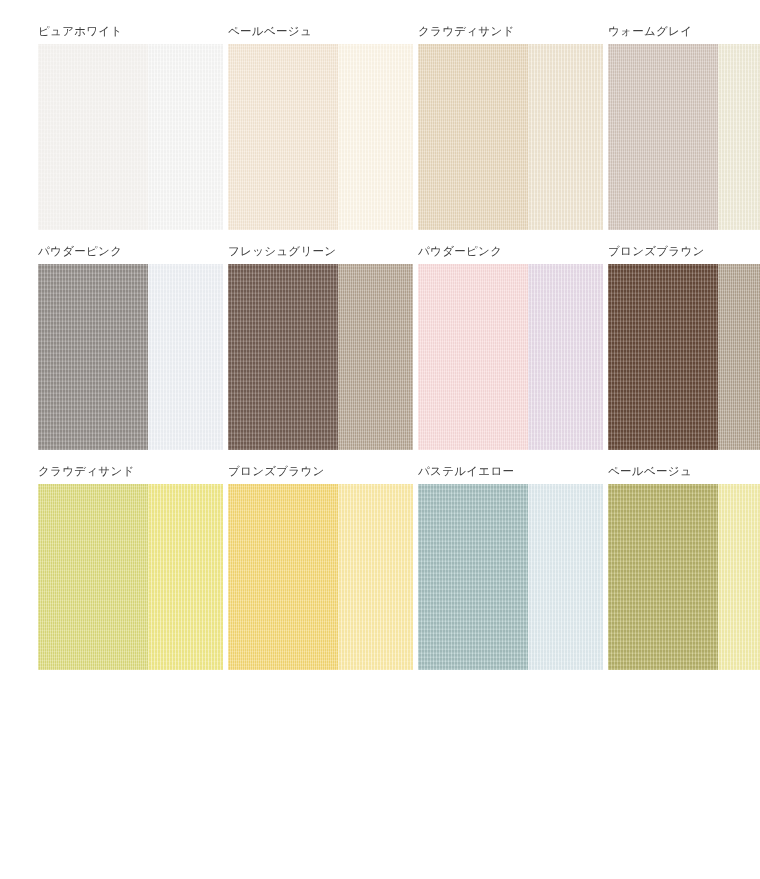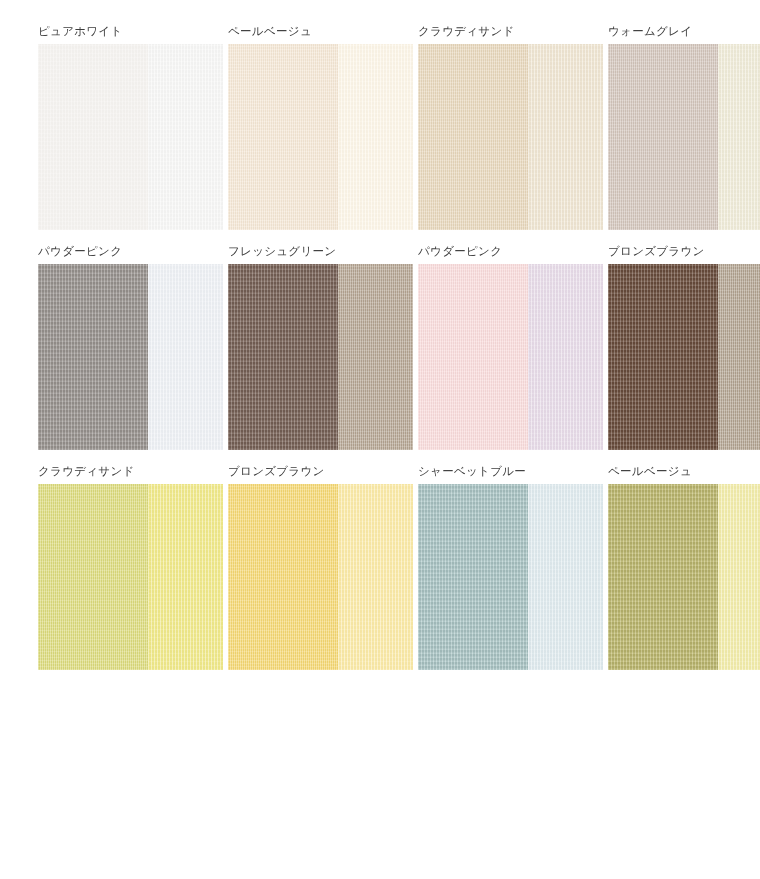--- a/index.html
+++ b/index.html
@@ -171,21 +171,21 @@
       </div>
     </div>
     <div class="swatch-cell">
       <div class="swatch-label">ブロンズブラウン</div>
       <div class="swatch-body">
         <div class="panel panel-main" style="background: rgb(245, 215, 112);"></div>
         <div class="panel panel-accent texture-vertical" style="background: rgb(251, 234, 167);"></div>
       </div>
     </div>
     <div class="swatch-cell">
-      <div class="swatch-label">シャーベットブルー</div>
+      <div class="swatch-label">パステルイエロー</div>
       <div class="swatch-body">
         <div class="panel panel-main texture-strong" style="background: rgb(177, 204, 204);"></div>
         <div class="panel panel-accent texture-vertical" style="background: rgb(223, 234, 238);"></div>
       </div>
     </div>
     <div class="swatch-cell">
       <div class="swatch-label">ペールベージュ</div>
       <div class="swatch-body">
         <div class="panel panel-main texture-strong" style="background: rgb(194, 189, 114);"></div>
         <div class="panel panel-accent texture-vertical" style="background: rgb(242, 236, 170);"></div>

